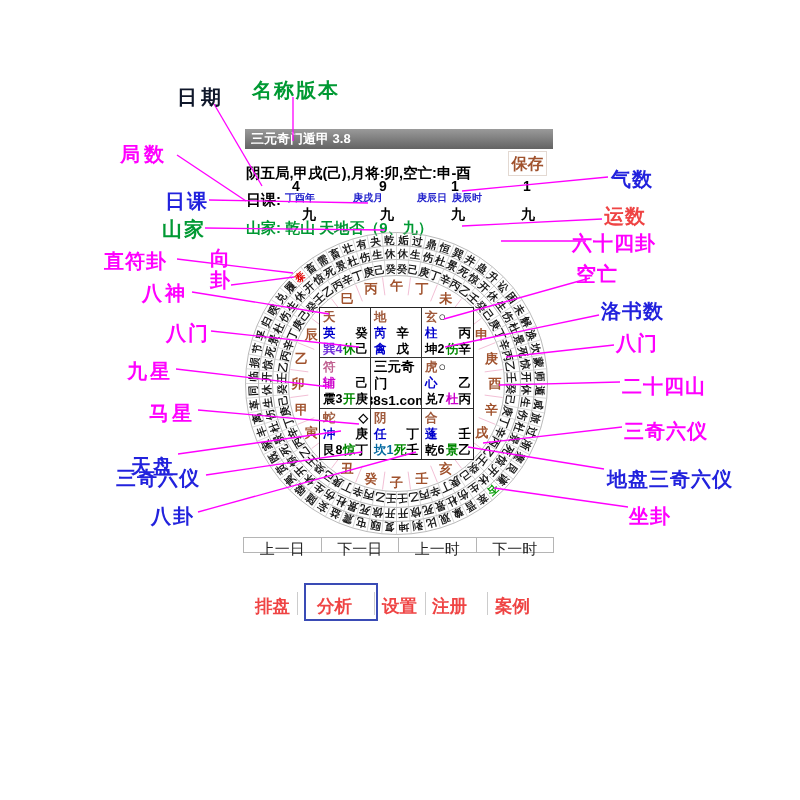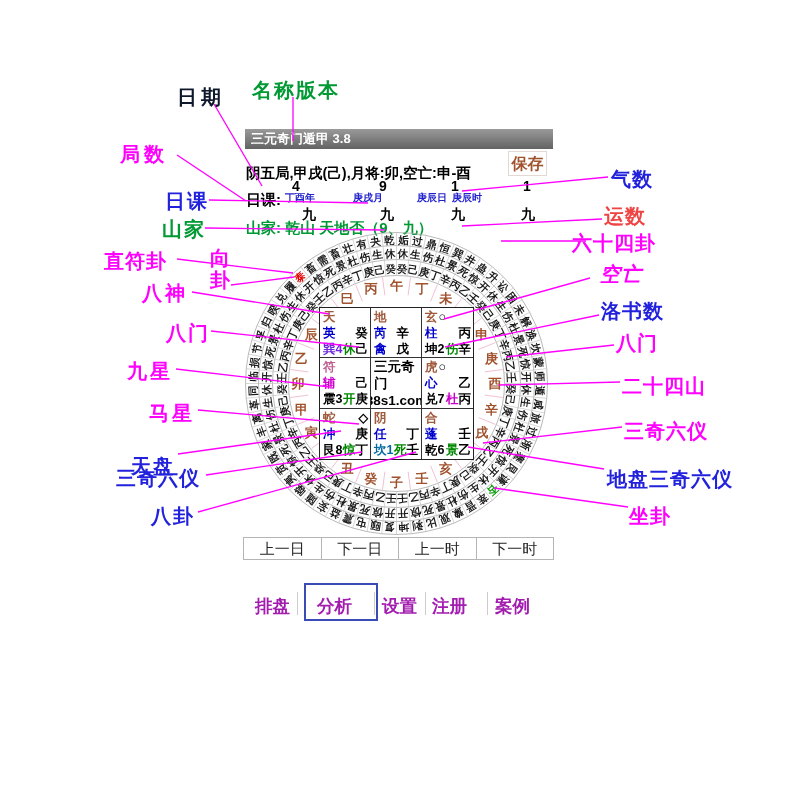--- a/index.html
+++ b/index.html
@@ -22,26 +22,26 @@
         display:grid;grid-template-columns:1fr 1fr 1fr;grid-template-rows:1fr 1fr 1fr;
         border:1px solid #222;box-sizing:border-box;}
   .pcell{border-right:1px solid #333;border-bottom:1px solid #333;padding:1px 2px 0 3px;
          font-size:12.5px;font-weight:bold;line-height:16px;box-sizing:border-box;overflow:hidden;}
   .pcell:nth-child(3n){border-right:none;}
   .pcell:nth-child(n+7){border-bottom:none;}
   .pl{display:flex;justify-content:space-between;align-items:center;}
   .ctr{display:flex;flex-direction:column;justify-content:center;align-items:center;
        font-size:13.5px;font-weight:bold;line-height:17px;}
   
-  #navrow{position:absolute;left:243px;top:537px;width:311px;height:23px;display:flex;
+  #navrow{position:absolute;left:243px;top:537px;width:311px;height:16px;display:flex;
           border:1px solid #b5b5b5;box-sizing:border-box;background:#fff;}
   .navbtn{flex:1;border-right:1px solid #b5b5b5;font-size:15px;color:#222;text-align:center;
           line-height:21px;white-space:nowrap;}
   .navbtn:last-child{border-right:none;}
-  .tab{position:absolute;top:594px;font-size:17.5px;font-weight:bold;color:#a21caf;white-space:nowrap;}
+  .tab{position:absolute;top:594px;font-size:17.5px;font-weight:bold;color:#ef4444;white-space:nowrap;}
   .tabsep{position:absolute;top:592px;width:1px;height:23px;background:#ccc;}
   #tabbox{position:absolute;left:304px;top:583px;width:74px;height:38px;
           border:2px solid #3a4bb5;box-sizing:border-box;}
   .tip{position:absolute;left:154px;top:654px;font-size:21px;color:#2244cc;
        font-family:"DejaVu Serif",serif;white-space:nowrap;}
   
   .anno{position:absolute;font-family:"DejaVu Serif",serif;font-weight:bold;font-size:20px;
         white-space:nowrap;}
   .anno.vert{width:22px;white-space:normal;word-break:break-all;line-height:22px;}
   #annolines{position:absolute;left:0;top:0;}
@@ -558,21 +558,21 @@
       <div class="anno" style="left: 142px; top: 280px; color: rgb(255, 0, 255); letter-spacing: 3px;">八神</div>
       <div class="anno" style="left: 166px; top: 320px; color: rgb(255, 0, 255); letter-spacing: 2px;">八门</div>
       <div class="anno" style="left: 127px; top: 358px; color: rgb(255, 0, 255); letter-spacing: 3px;">九星</div>
       <div class="anno" style="left: 149px; top: 400px; color: rgb(255, 0, 255); letter-spacing: 3px;">马星</div>
       <div class="anno" style="left: 131px; top: 453px; color: rgb(34, 34, 221); letter-spacing: 2px;">天盘</div>
       <div class="anno" style="left: 116px; top: 465px; color: rgb(34, 34, 221); letter-spacing: 1px;">三奇六仪</div>
       <div class="anno" style="left: 151px; top: 503px; color: rgb(34, 34, 221); letter-spacing: 2px;">八卦</div>
       <div class="anno" style="left: 611px; top: 166px; color: rgb(34, 34, 221); letter-spacing: 1px;">气数</div>
       <div class="anno" style="left: 604px; top: 203px; color: #ef4444; letter-spacing: 1px;">运数</div>
       <div class="anno" style="left: 572px; top: 230px; color: rgb(255, 0, 255); letter-spacing: 1px;">六十四卦</div>
-      <div class="anno" style="left: 600px; top: 261px; color: rgb(255, 0, 255); letter-spacing: 1px; font-style: italic;">空亡</div>
+      <div class="anno" style="left: 576px; top: 261px; color: rgb(255, 0, 255); letter-spacing: 1px;">空亡</div>
       <div class="anno" style="left: 601px; top: 298px; color: rgb(34, 34, 221); letter-spacing: 1px;">洛书数</div>
       <div class="anno" style="left: 616px; top: 330px; color: rgb(255, 0, 255); letter-spacing: 1px;">八门</div>
       <div class="anno" style="left: 622px; top: 373px; color: rgb(255, 0, 255); letter-spacing: 1px;">二十四山</div>
       <div class="anno" style="left: 624px; top: 418px; color: rgb(255, 0, 255); letter-spacing: 1px;">三奇六仪</div>
       <div class="anno" style="left: 607px; top: 466px; color: rgb(34, 34, 221); letter-spacing: 1px;">地盘三奇六仪</div>
       <div class="anno" style="left: 629px; top: 503px; color: rgb(255, 0, 255); letter-spacing: 1px;">坐卦</div>
     </div>
 </div>
 
 </body></html>

